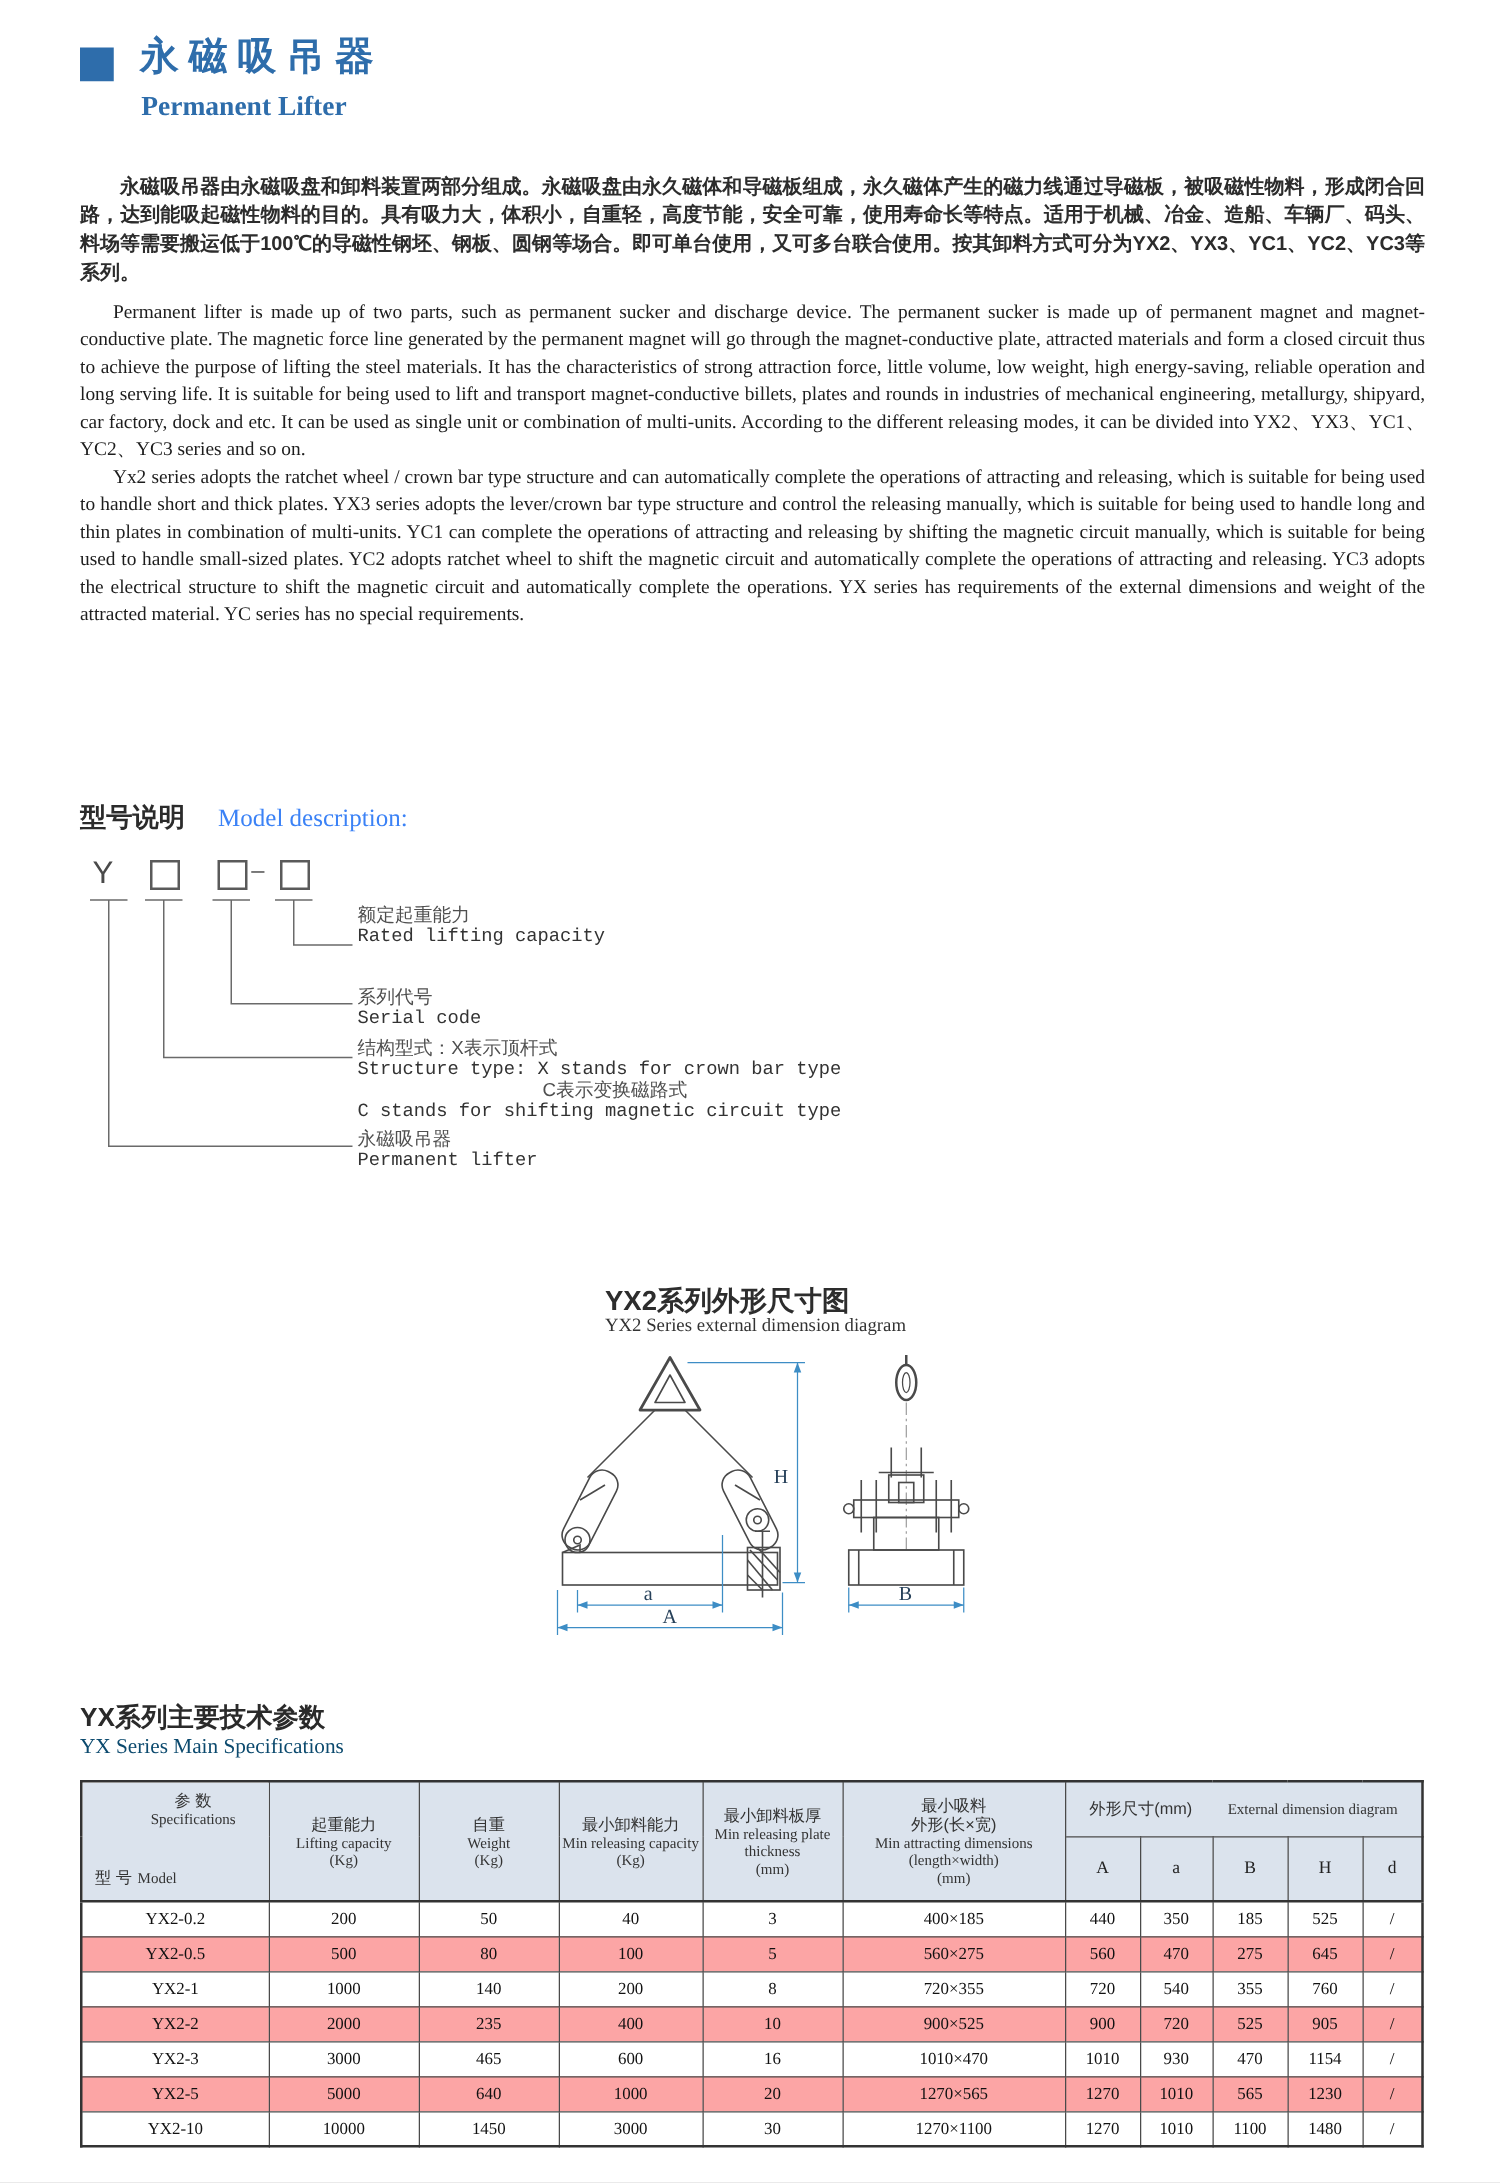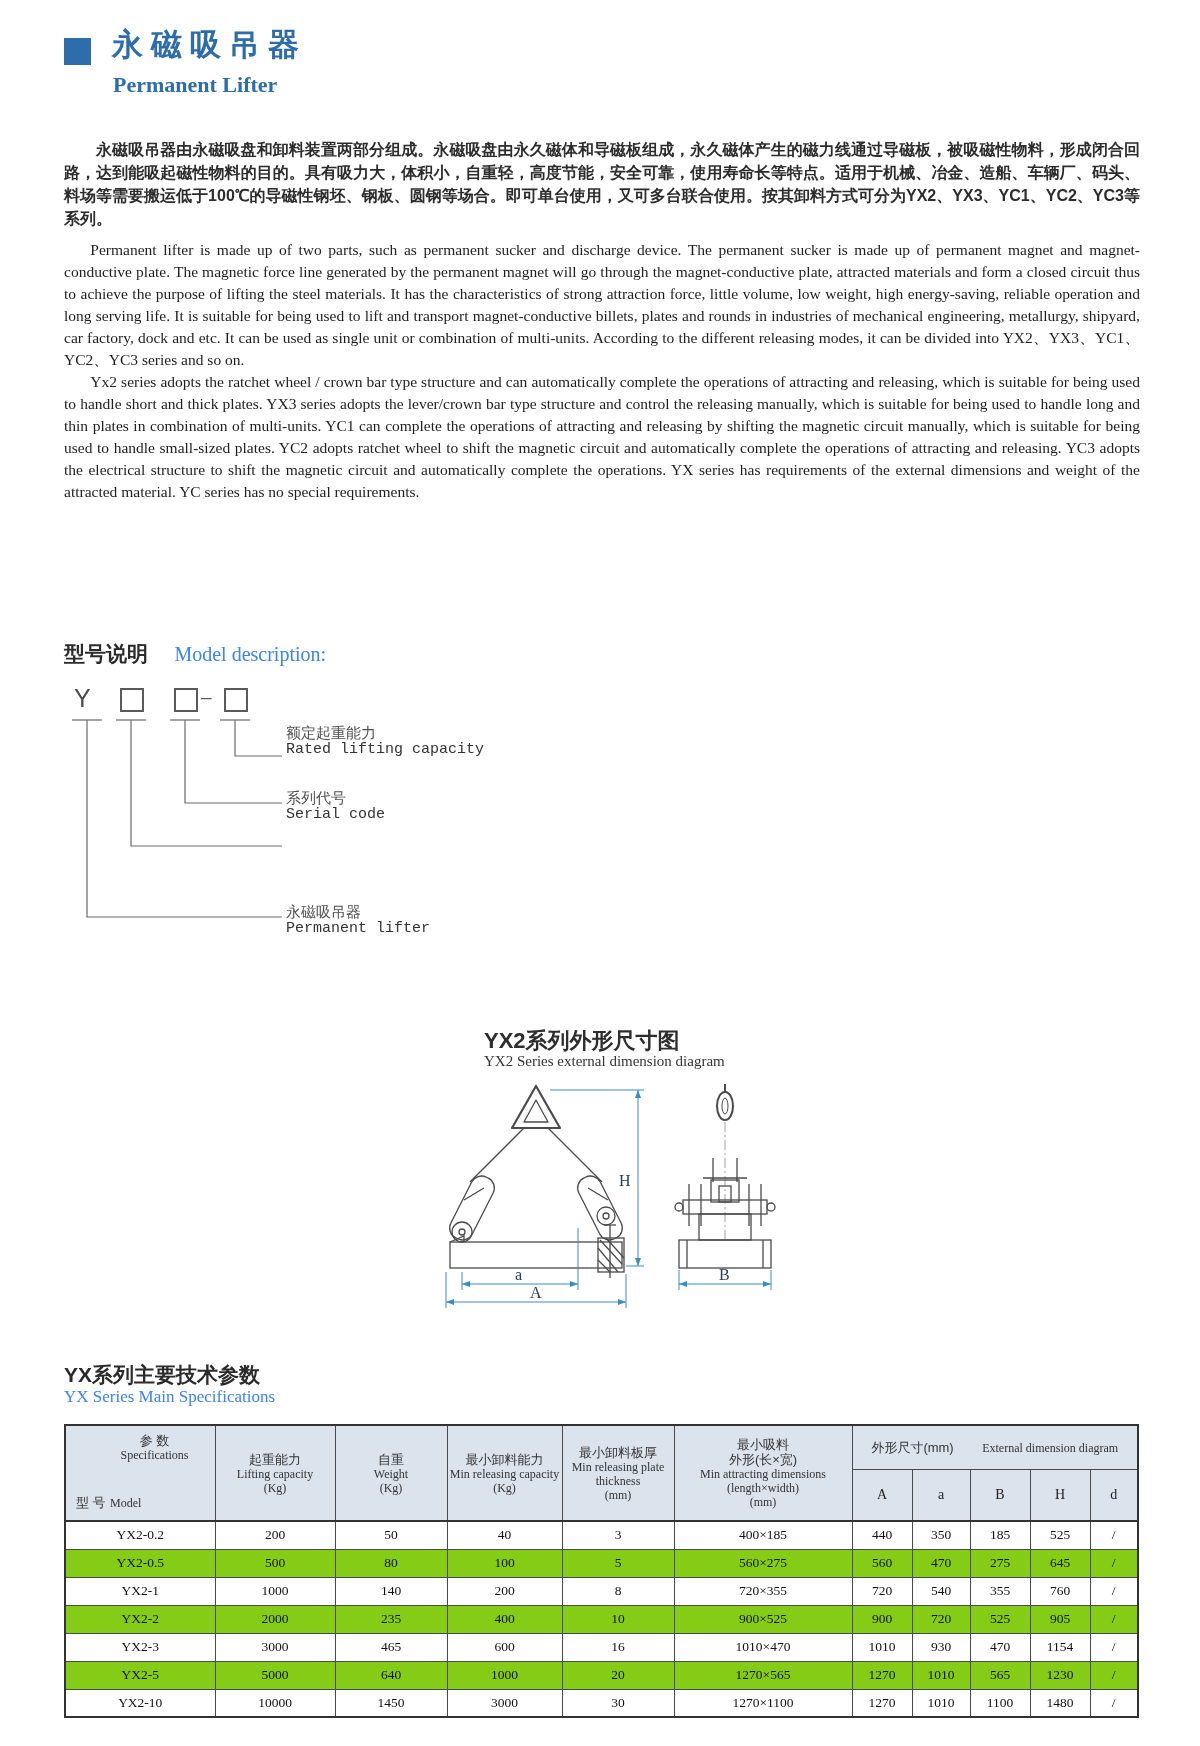--- a/index.html
+++ b/index.html
@@ -33,33 +33,33 @@
   .md-en{font-size:15px;color:#333;line-height:17px;font-family:Liberation Mono, monospace;}
   .md-zh2{padding-left:148px;}
   
   .draw-title{position:absolute;left:484px;top:1030px;}
   .draw-title .zh{font-size:22px;font-weight:bold;color:#2d2d2d;line-height:22px;}
   .draw-title .en{font-size:15px;color:#333;line-height:18px;font-family:"Liberation Serif",serif;}
   .drawings{position:absolute;left:420px;top:1082px;}
   
   .specs-title{position:absolute;left:64px;top:1362px;}
   .specs-title .zh{font-size:21px;font-weight:bold;color:#2a2a2a;line-height:25px;}
-  .specs-title .en{font-size:17px;color:#3b82f6;line-height:20px;font-family:"Liberation Serif",serif;}
+  .specs-title .en{font-size:17px;color:#0c4a6e;line-height:20px;font-family:"Liberation Serif",serif;}
   
   table.specs{position:absolute;left:64px;top:1424px;width:1073px;border-collapse:collapse;table-layout:fixed;border:2px solid #333;}
   table.specs th,table.specs td{border:1px solid #4a4a4a;padding:0 2px;}
   table.specs thead{border-bottom:2px solid #333;}
   table.specs thead th{background:#dbe3ed;font-weight:normal;vertical-align:middle;text-align:center;}
   tr.h1{height:44px;} tr.h2{height:52px;}
   .hzh{font-size:13px;color:#333;line-height:15px;}
   .hen{font-size:12px;color:#333;line-height:14px;font-family:"Liberation Serif",serif;}
   .sub{font-size:14px;font-family:"Liberation Serif",serif;color:#222;}
   tbody tr{height:28px;}
   tbody td{text-align:center;font-size:13.5px;font-family:"Liberation Serif",serif;color:#111;background:#fff;}
-  tbody tr.alt td{background:#84cc16;}
+  tbody tr.alt td{background:#fca5a5;}
   th.corner{position:relative;background-image:linear-gradient(to bottom right,
       transparent calc(50% - 0.8px), #666 calc(50% - 0.8px), #666 calc(50% + 0.8px), transparent calc(50% + 0.8px));}
   .cn-top{position:absolute;top:7px;right:26px;text-align:center;}
   .cn-bottom{position:absolute;bottom:9px;left:10px;}
   .cn-bottom .hzh,.cn-bottom .hen{display:inline;}
   .grp .hzh,.grp .hen{display:inline;margin:0 12px;}
   svg text{font-family:"Liberation Serif",serif;}
 </style>
 </head>
 <body>
@@ -101,20 +101,26 @@
     <span class="md-dash">–</span>
     <span class="md-box md-b3"></span>
 
     <div class="md-label" style="top:44px">
       <div class="md-zh">额定起重能力</div>
       <div class="md-en">Rated lifting capacity</div>
     </div>
     <div class="md-label" style="top:109px">
       <div class="md-zh">系列代号</div>
       <div class="md-en">Serial code</div>
+    </div>
+    <div class="md-label" style="top:150px">
+      <div class="md-zh">结构型式：X表示顶杆式</div>
+      <div class="md-en">Structure type: X stands for crown bar type</div>
+      <div class="md-zh md-zh2">C表示变换磁路式</div>
+      <div class="md-en">C stands for shifting magnetic circuit type</div>
     </div>
     <div class="md-label" style="top:223px">
       <div class="md-zh">永磁吸吊器</div>
       <div class="md-en">Permanent lifter</div>
     </div>
   </div>
 
   <div class="draw-title">
     <div class="zh">YX2系列外形尺寸图</div>
     <div class="en">YX2 Series external dimension diagram</div>

